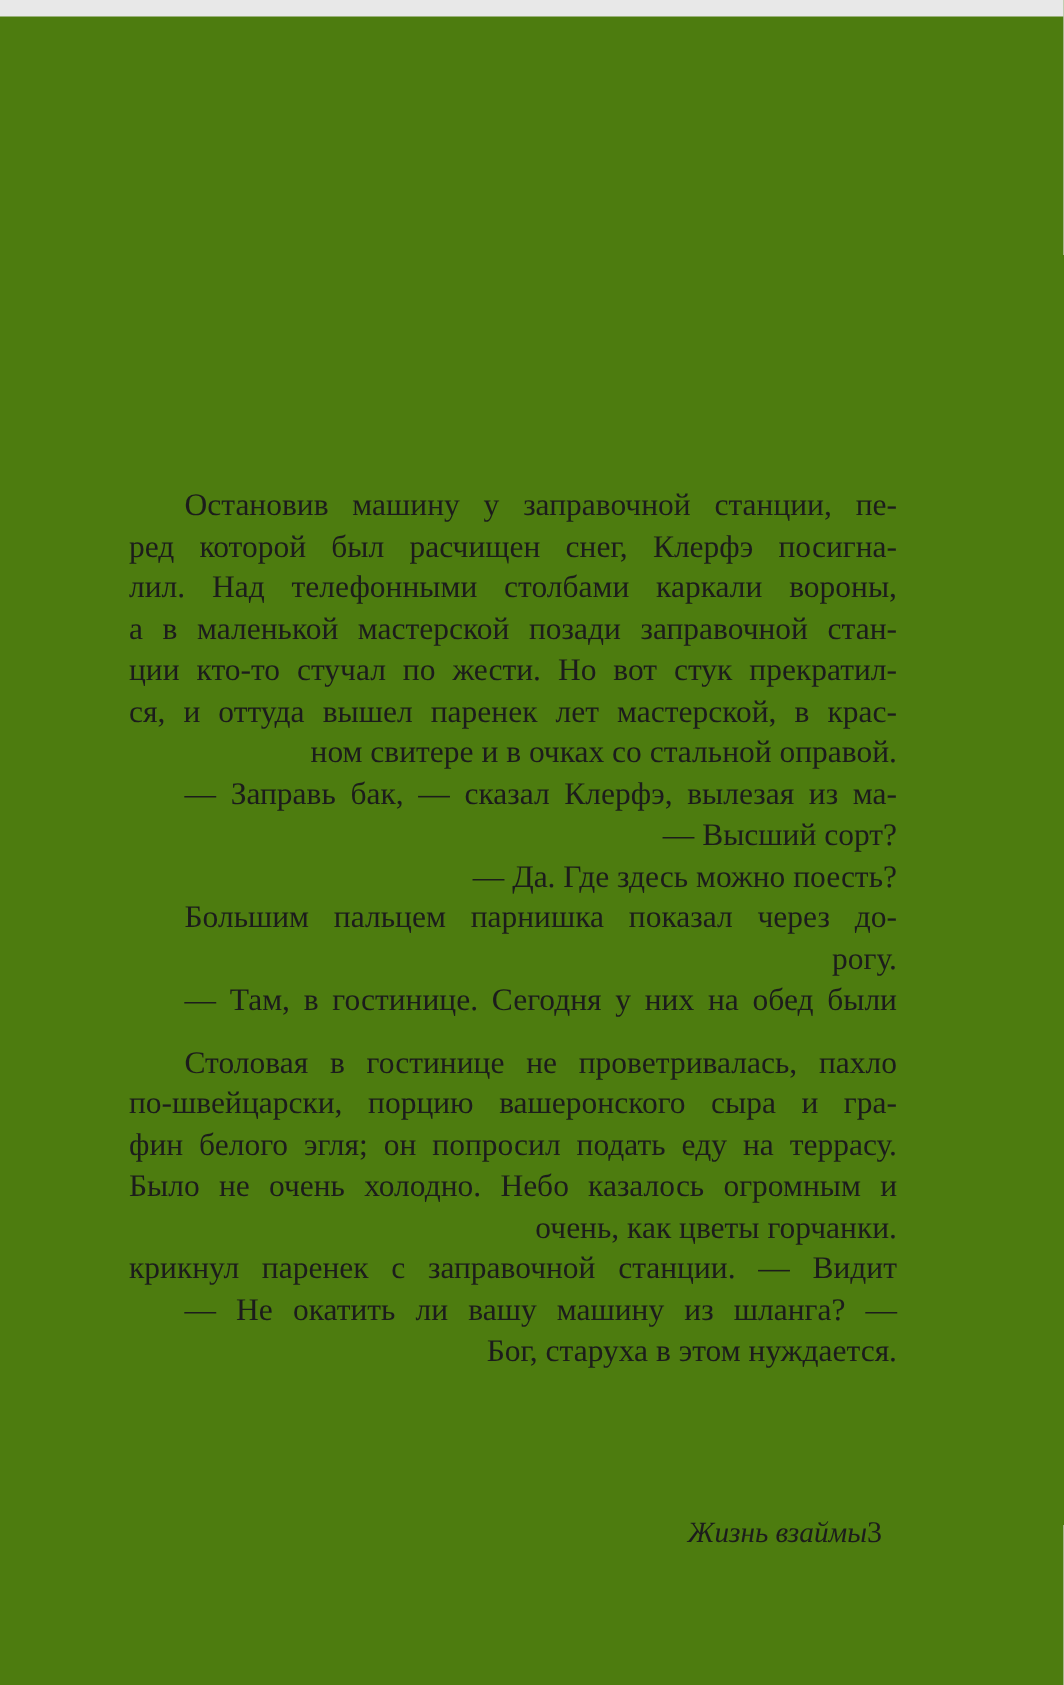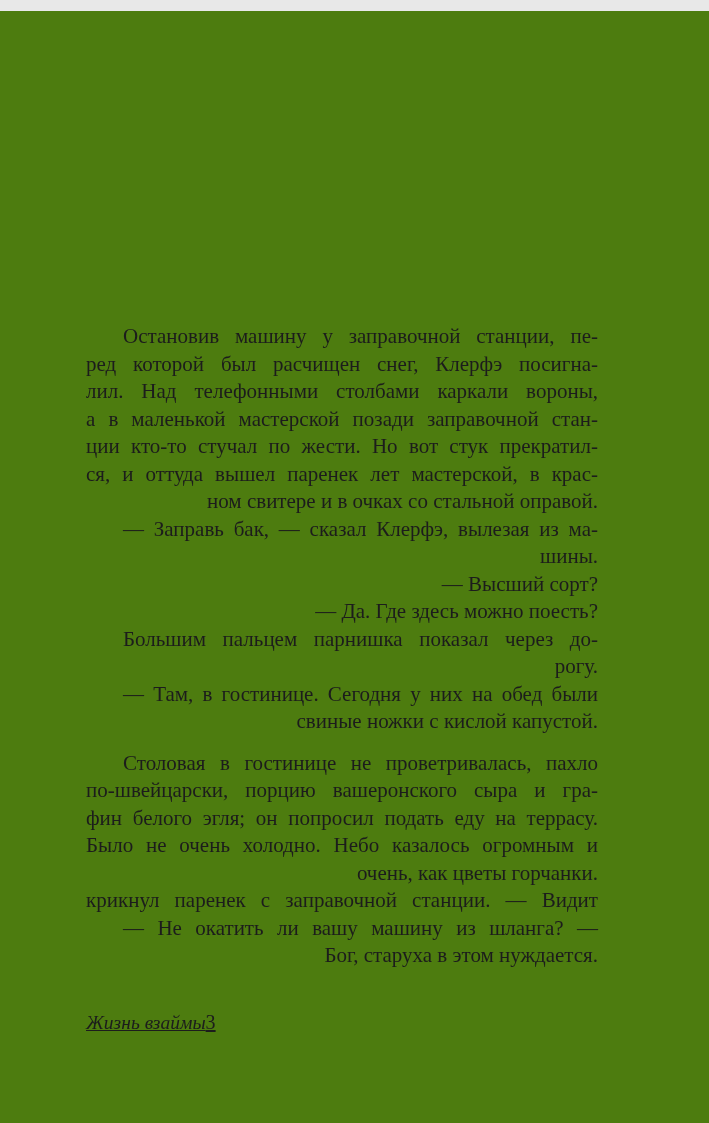--- a/index.html
+++ b/index.html
@@ -45,23 +45,22 @@
     text-align: right;
     text-align-last: auto;
     white-space: normal;
   }
   .footer {
     position: absolute;
     left: 86px;
     top: 1000px;
     width: 512px;
     display: flex;
-    justify-content: flex-start;
+    justify-content: flex-end;
     align-items: baseline;
-    text-decoration: underline;
   }
   .running-title {
     font-style: italic;
     font-size: 19.5px;
   }
   .page-number {
     font-size: 20px;
     margin-right: 10px;
   }
 </style>
@@ -74,35 +73,33 @@
         <div class="line first">Остановив машину у заправочной станции, пе-</div>
         <div class="line">ред которой был расчищен снег, Клерфэ посигна-</div>
         <div class="line">лил. Над телефонными столбами каркали вороны,</div>
         <div class="line">а в маленькой мастерской позади заправочной стан-</div>
         <div class="line">ции кто-то стучал по жести. Но вот стук прекратил-</div>
         <div class="line">ся, и оттуда вышел паренек лет мастерской, в крас-</div>
         <div class="line final">ном свитере и в очках со стальной оправой.</div>
       </div>
       <div class="para">
         <div class="line first">— Заправь бак, — сказал Клерфэ, вылезая из ма-</div>
-        <div class="line final">шины.</div>
       </div>
       <div class="para">
         <div class="line first final">— Высший сорт?</div>
       </div>
       <div class="para">
         <div class="line first final">— Да. Где здесь можно поесть?</div>
       </div>
       <div class="para">
         <div class="line first">Большим пальцем парнишка показал через до-</div>
         <div class="line final">рогу.</div>
       </div>
       <div class="para">
         <div class="line first">— Там, в гостинице. Сегодня у них на обед были</div>
-        <div class="line final">свиные ножки с кислой капустой.</div>
       </div>
       <div class="para section-gap">
         <div class="line first">Столовая в гостинице не проветривалась, пахло</div>
         <div class="line">по-швейцарски, порцию вашеронского сыра и гра-</div>
         <div class="line">фин белого эгля; он попросил подать еду на террасу.</div>
         <div class="line">Было не очень холодно. Небо казалось огромным и</div>
         <div class="line final">очень, как цветы горчанки.</div>
       </div>
       <div class="para">
         <div class="line">крикнул паренек с заправочной станции. — Видит</div>

